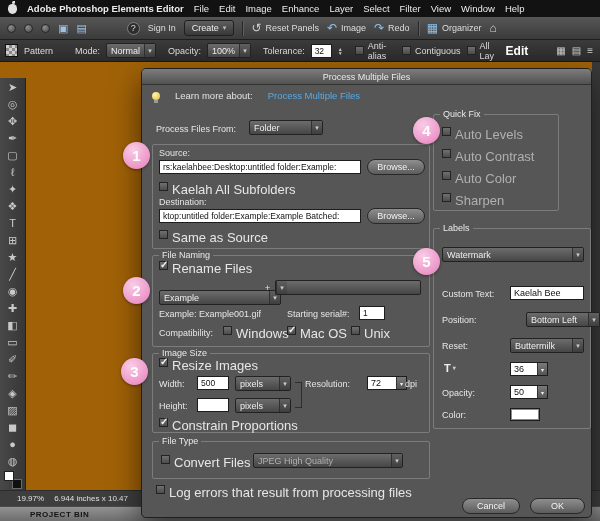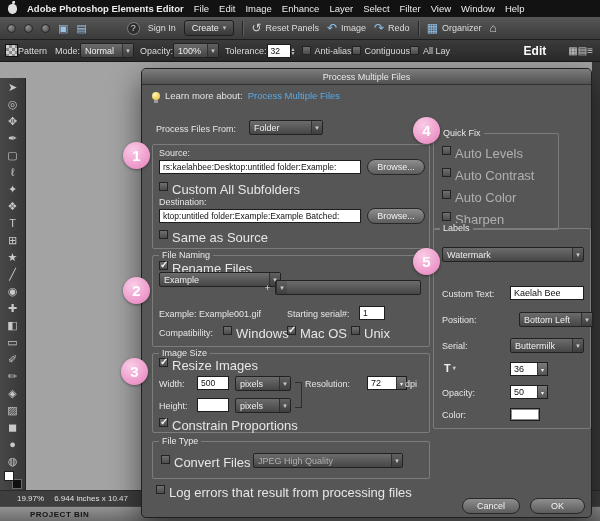--- a/index.html
+++ b/index.html
@@ -1,17 +1,17 @@
 <!DOCTYPE html>
 <html><head>
 <meta charset="utf-8">
 <style>
   *{margin:0;padding:0;box-sizing:border-box;}
   body{font-family:"Liberation Sans",sans-serif;background:#222;}
-  #screen{position:relative;width:600px;height:521px;background:#a3a3a3;overflow:hidden;font-size:9px;color:#e2e2e2;}
+  #screen{position:relative;width:600px;height:521px;background:#a16207;overflow:hidden;font-size:9px;color:#e2e2e2;}
 
   
   #menubar{position:absolute;left:0;top:0;width:600px;height:17px;background:#121212;display:flex;align-items:center;gap:10px;padding:0 8px;font-size:9.5px;color:#ececec;white-space:nowrap;}
   #menubar .app{font-weight:bold;}
   .apple{width:9px;height:10px;background:#e0e0e0;border-radius:45% 45% 48% 48%;position:relative;flex:none;}
   .apple::before{content:"";position:absolute;left:4px;top:-3px;width:3px;height:3px;background:#e0e0e0;border-radius:50% 0 50% 50%;}
 
   
   #toolbar{position:absolute;left:0;top:17px;width:600px;height:23px;background:linear-gradient(#565656,#3b3b3b);border-bottom:1px solid #1e1e1e;display:flex;align-items:center;gap:8px;padding:0 7px;}
   .light{width:9px;height:9px;border-radius:50%;background:radial-gradient(circle at 35% 30%,#8f8f8f,#464646);border:1px solid #282828;flex:none;}
@@ -20,21 +20,21 @@
   .tlabel{color:#ddd;}
   .createbtn{background:linear-gradient(#5e5e5e,#383838);border:1px solid #1f1f1f;border-radius:3px;padding:2px 7px;color:#eee;display:flex;align-items:center;}
   .createbtn::after{content:"▾";font-size:7px;margin-left:4px;color:#bbb;}
   .sep{width:1px;height:15px;background:#262626;box-shadow:1px 0 0 #5f5f5f;flex:none;}
   .tbtn{display:flex;align-items:center;gap:4px;color:#ddd;}
   .ticon{font-size:12px;color:#8fc0ea;line-height:1;}
   .ticon.gray{color:#cfcfcf;}
   .panelicon{font-size:10px;color:#cfcfcf;line-height:1;}
 
   
-  #optionsbar{position:absolute;left:0;top:40px;width:600px;height:22px;background:linear-gradient(#3b3b3b,#2b2b2b);border-bottom:1px solid #191919;display:flex;align-items:center;padding:0 5px;color:#ddd;}
+  #optionsbar{position:absolute;left:0;top:40px;width:600px;height:22px;background:linear-gradient(#3b3b3b,#2b2b2b);border-bottom:1px solid #191919;display:flex;align-items:center;gap:6px;padding:0 5px;color:#ddd;}
   .swatch{width:13px;height:13px;border:1px solid #101010;background-color:#cfcfcf;background-image:linear-gradient(45deg,#8a8a8a 25%,transparent 25%,transparent 75%,#8a8a8a 75%),linear-gradient(45deg,#8a8a8a 25%,transparent 25%,transparent 75%,#8a8a8a 75%);background-size:6px 6px;background-position:0 0,3px 3px;flex:none;}
   .dd{height:15px;background:linear-gradient(#6c6c6c,#464646);border:1px solid #222;border-radius:2px;display:flex;align-items:center;color:#efefef;}
   .dd .txt{flex:1;padding:0 4px;white-space:nowrap;overflow:hidden;}
   .dd .arw{width:11px;align-self:stretch;border-left:1px solid #303030;background:linear-gradient(#606060,#3e3e3e);display:flex;align-items:center;justify-content:center;}
   .dd .arw::after{content:"▾";font-size:7px;color:#ccc;}
   .ti{background:#fff;border:1px solid #1d1d1d;color:#111;height:14px;padding:0 3px;display:flex;align-items:center;font-size:8.5px;white-space:nowrap;overflow:hidden;}
   .stepper{display:flex;flex-direction:column;justify-content:center;line-height:4px;}
   .stepper i{font-style:normal;font-size:5px;color:#ccc;}
   .cbrow{display:flex;align-items:center;gap:4px;}
   .cb{width:9px;height:9px;background:linear-gradient(#707070,#4c4c4c);border:1px solid #232323;display:inline-block;position:relative;flex:none;}
@@ -57,21 +57,21 @@
   
   #statusbar{position:absolute;left:0;top:490px;width:600px;height:16px;background:#3e3e3e;border-top:1px solid #2c2c2c;display:flex;align-items:center;gap:10px;padding-left:17px;font-size:8px;color:#e0e0e0;}
   #projectbin{position:absolute;left:0;top:506px;width:600px;height:15px;background:linear-gradient(#929292,#6d6d6d);border-top:1px solid #4a4a4a;display:flex;align-items:center;padding-left:30px;font-size:8px;font-weight:bold;color:#141414;letter-spacing:.5px;}
   #rightstrip{position:absolute;left:592px;top:62px;width:8px;height:444px;background:#393939;}
 
   
   #dialog{position:absolute;left:141px;top:68px;width:451px;height:450px;background:#565656;border:1px solid #1f1f1f;border-radius:5px;box-shadow:0 12px 30px rgba(0,0,0,.55);z-index:50;}
   #dlgtitle{position:absolute;left:0;top:0;width:100%;height:16px;background:linear-gradient(#7d7d7d,#515151);border-bottom:1px solid #323232;border-radius:4px 4px 0 0;text-align:center;line-height:16px;color:#eaeaea;font-size:9px;}
   .bulb{position:relative;width:8px;height:8px;border-radius:50%;background:radial-gradient(circle at 35% 30%,#fff3b0,#e8b93a);flex:none;}
   .bulb::after{content:"";position:absolute;left:2px;top:8px;width:4px;height:3px;background:#9a9a9a;}
-  .learnrow{position:absolute;left:10px;top:21px;display:flex;align-items:center;gap:5px;font-size:9.5px;}
+  .learnrow{position:absolute;left:10px;top:21px;display:flex;align-items:center;gap:15px;font-size:9.5px;}
   .link{color:#55aae8;}
   .lbl{position:absolute;color:#e6e6e6;font-size:9px;white-space:nowrap;}
   .dim{color:#b0b0b0;}
   .group{position:absolute;border:1px solid #7c7c7c;border-radius:2px;}
   .glabel{position:absolute;top:-6px;left:6px;background:#565656;padding:0 3px;color:#e9e9e9;font-size:9px;}
   .acb{position:absolute;display:flex;align-items:flex-start;gap:4px;font-size:13px;color:#e6e6e6;white-space:nowrap;}
   .gdd{position:absolute;}
   .gti{position:absolute;}
   .btn{position:absolute;height:16px;background:linear-gradient(#8e8e8e,#5c5c5c);border:1px solid #282828;border-radius:8px;color:#f3f3f3;font-size:9px;display:flex;align-items:center;justify-content:center;}
   .minidd{position:absolute;height:14px;background:#fff;border:1px solid #1d1d1d;display:flex;align-items:stretch;color:#111;font-size:9px;}
@@ -136,21 +136,21 @@
         <span class="ticon">▦</span>
         <span>Organizer</span>
       </span>
     <span class="ticon gray">⌂</span>
     <span style="flex:1"></span>
   </div>
 
   <div id="optionsbar">
     <span class="swatch"></span>
     <span>Pattern</span>
-    <span style="margin-left:8px">Mode:</span>
+    <span style="margin-left:16px">Mode:</span>
     <span class="dd" style="width:54px">
         <span class="txt">Normal</span>
         <span class="arw"></span>
       </span>
     <span style="margin-left:6px">Opacity:</span>
     <span class="dd" style="width:46px">
         <span class="txt">100%</span>
         <span class="arw"></span>
       </span>
     <span style="margin-left:6px">Tolerance:</span>
@@ -232,38 +232,38 @@
         <span class="txt">Folder</span>
         <span class="arw"></span>
       </span>
 
     <div class="group" style="left:10px;top:75px;width:278px;height:105px">
       <span class="lbl" style="left:6px;top:3px">Source:</span>
       <span class="ti gti" style="left:6px;top:15px;width:202px">rs:kaelahbee:Desktop:untitled folder:Example:</span>
       <span class="btn" style="left:214px;top:14px;width:58px">Browse...</span>
       <span class="acb" style="left:6px;top:37px">
           <span class="cb"></span>
-          <span>Custom All Subfolders</span>
+          <span>Kaelah All Subfolders</span>
         </span>
       <span class="lbl" style="left:6px;top:52px">Destination:</span>
       <span class="ti gti" style="left:6px;top:64px;width:202px">ktop:untitled folder:Example:Example Batched:</span>
       <span class="btn" style="left:214px;top:63px;width:58px">Browse...</span>
       <span class="acb" style="left:6px;top:85px">
           <span class="cb"></span>
           <span>Same as Source</span>
         </span>
     </div>
 
     <div class="group" style="left:10px;top:186px;width:278px;height:92px">
       <span class="glabel">File Naming</span>
       <span class="acb" style="left:6px;top:5px">
           <span class="cb on"></span>
           <span>Rename Files</span>
         </span>
-      <span class="dd gdd" style="left:6px;top:16px;width:122px">
+      <span class="dd gdd" style="left:6px;top:34px;width:122px">
           <span class="txt">Example</span>
           <span class="arw"></span>
         </span>
       <span class="lbl" style="left:112px;top:27px">+</span>
       <span class="dd gdd" style="left:122px;top:24px;width:146px">
           <span class="arw"></span>
         </span>
       <span class="lbl" style="left:6px;top:53px">Example: Example001.gif</span>
       <span class="lbl" style="left:134px;top:53px">Starting serial#:</span>
       <span class="ti gti" style="left:206px;top:50px;width:26px">1</span>
@@ -323,21 +323,21 @@
           <span class="txt dim">JPEG High Quality</span>
           <span class="arw"></span>
         </span>
     </div>
 
     <span class="acb" style="left:14px;top:416px">
         <span class="cb"></span>
         <span>Log errors that result from processing files</span>
       </span>
 
-    <div class="group" style="left:291px;top:64px;width:126px;height:97px">
+    <div class="group" style="left:291px;top:45px;width:126px;height:97px">
       <span class="glabel">Quick Fix</span>
       <span class="acb" style="left:8px;top:12px">
           <span class="cb"></span>
           <span class="dim">Auto Levels</span>
         </span>
       <span class="acb" style="left:8px;top:34px">
           <span class="cb"></span>
           <span class="dim">Auto Contrast</span>
         </span>
       <span class="acb" style="left:8px;top:56px">
@@ -352,25 +352,25 @@
 
     <div class="group" style="left:291px;top:159px;width:158px;height:201px">
       <span class="glabel">Labels</span>
       <span class="dd gdd" style="left:8px;top:18px;width:142px">
           <span class="txt">Watermark</span>
           <span class="arw"></span>
         </span>
       <span class="lbl" style="left:8px;top:60px">Custom Text:</span>
       <span class="ti gti" style="left:76px;top:57px;width:74px;font-size:9px">Kaelah Bee</span>
       <span class="lbl" style="left:8px;top:86px">Position:</span>
-      <span class="dd gdd" style="left:85px;top:83px;width:74px">
+      <span class="dd gdd" style="left:92px;top:83px;width:74px">
           <span class="txt">Bottom Left</span>
           <span class="arw"></span>
         </span>
-      <span class="lbl" style="left:8px;top:112px">Serial:</span>
+      <span class="lbl" style="left:8px;top:112px">Reset:</span>
       <span class="dd gdd" style="left:76px;top:109px;width:74px">
           <span class="txt">Buttermilk</span>
           <span class="arw"></span>
         </span>
       <span class="tsize" style="left:10px;top:133px">T</span>
       <span class="minidd" style="left:76px;top:133px;width:38px">
           <span class="txt">36</span>
           <span class="arw"></span>
         </span>
       <span class="lbl" style="left:8px;top:159px">Opacity:</span>

